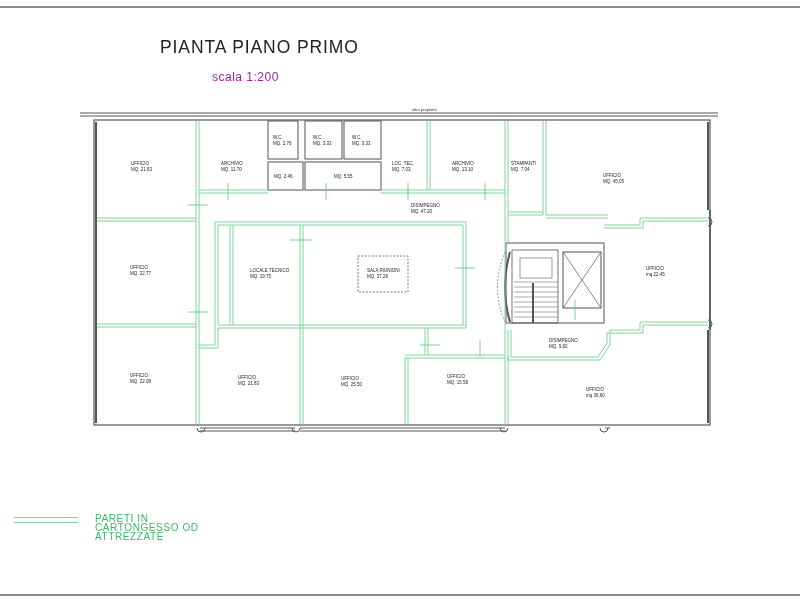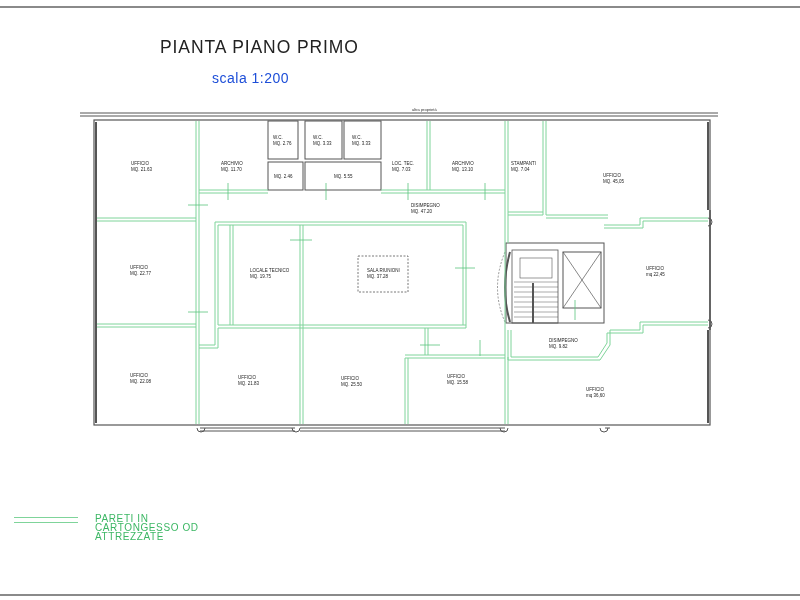--- a/index.html
+++ b/index.html
@@ -1,20 +1,20 @@
 <!DOCTYPE html>
 <html><head>
 <meta charset="utf-8">
 <style>
   html,body{margin:0;padding:0;background:#fff;}
   body{width:800px;height:600px;position:relative;overflow:hidden;font-family:"Liberation Sans",sans-serif;}
   .frame-top{position:absolute;left:0;top:6px;width:800px;height:2px;background:#8a8a8a;}
   .frame-bot{position:absolute;left:0;top:594px;width:800px;height:2px;background:#8a8a8a;}
   .title{position:absolute;left:160px;top:36px;font-size:19px;color:#222;letter-spacing:1px;transform:scaleX(0.92);transform-origin:left;}
-  .scale{position:absolute;left:212px;top:70px;font-size:14px;color:#1d4ed8;letter-spacing:0.5px;}
+  .scale{position:absolute;left:212px;top:70px;font-size:12px;color:#a21caf;letter-spacing:0.5px;}
   svg.plan{position:absolute;left:0;top:0;}
   .lbl{position:absolute;font-size:4.5px;line-height:6px;color:#222;white-space:nowrap;font-family:"Liberation Sans",sans-serif;}
   .legend-line{position:absolute;left:14px;top:517px;width:64px;height:4px;border-top:1px solid #7fd49a;border-bottom:1px solid #7fd49a;}
   .legend-text{position:absolute;left:95px;top:514px;font-size:10px;line-height:9px;color:#3cb764;letter-spacing:0.6px;width:130px;}
   .top-note{position:absolute;left:412px;top:107px;font-size:4px;color:#333;}
 </style>
 </head>
 <body>
 
 <div class="frame-top"></div>

